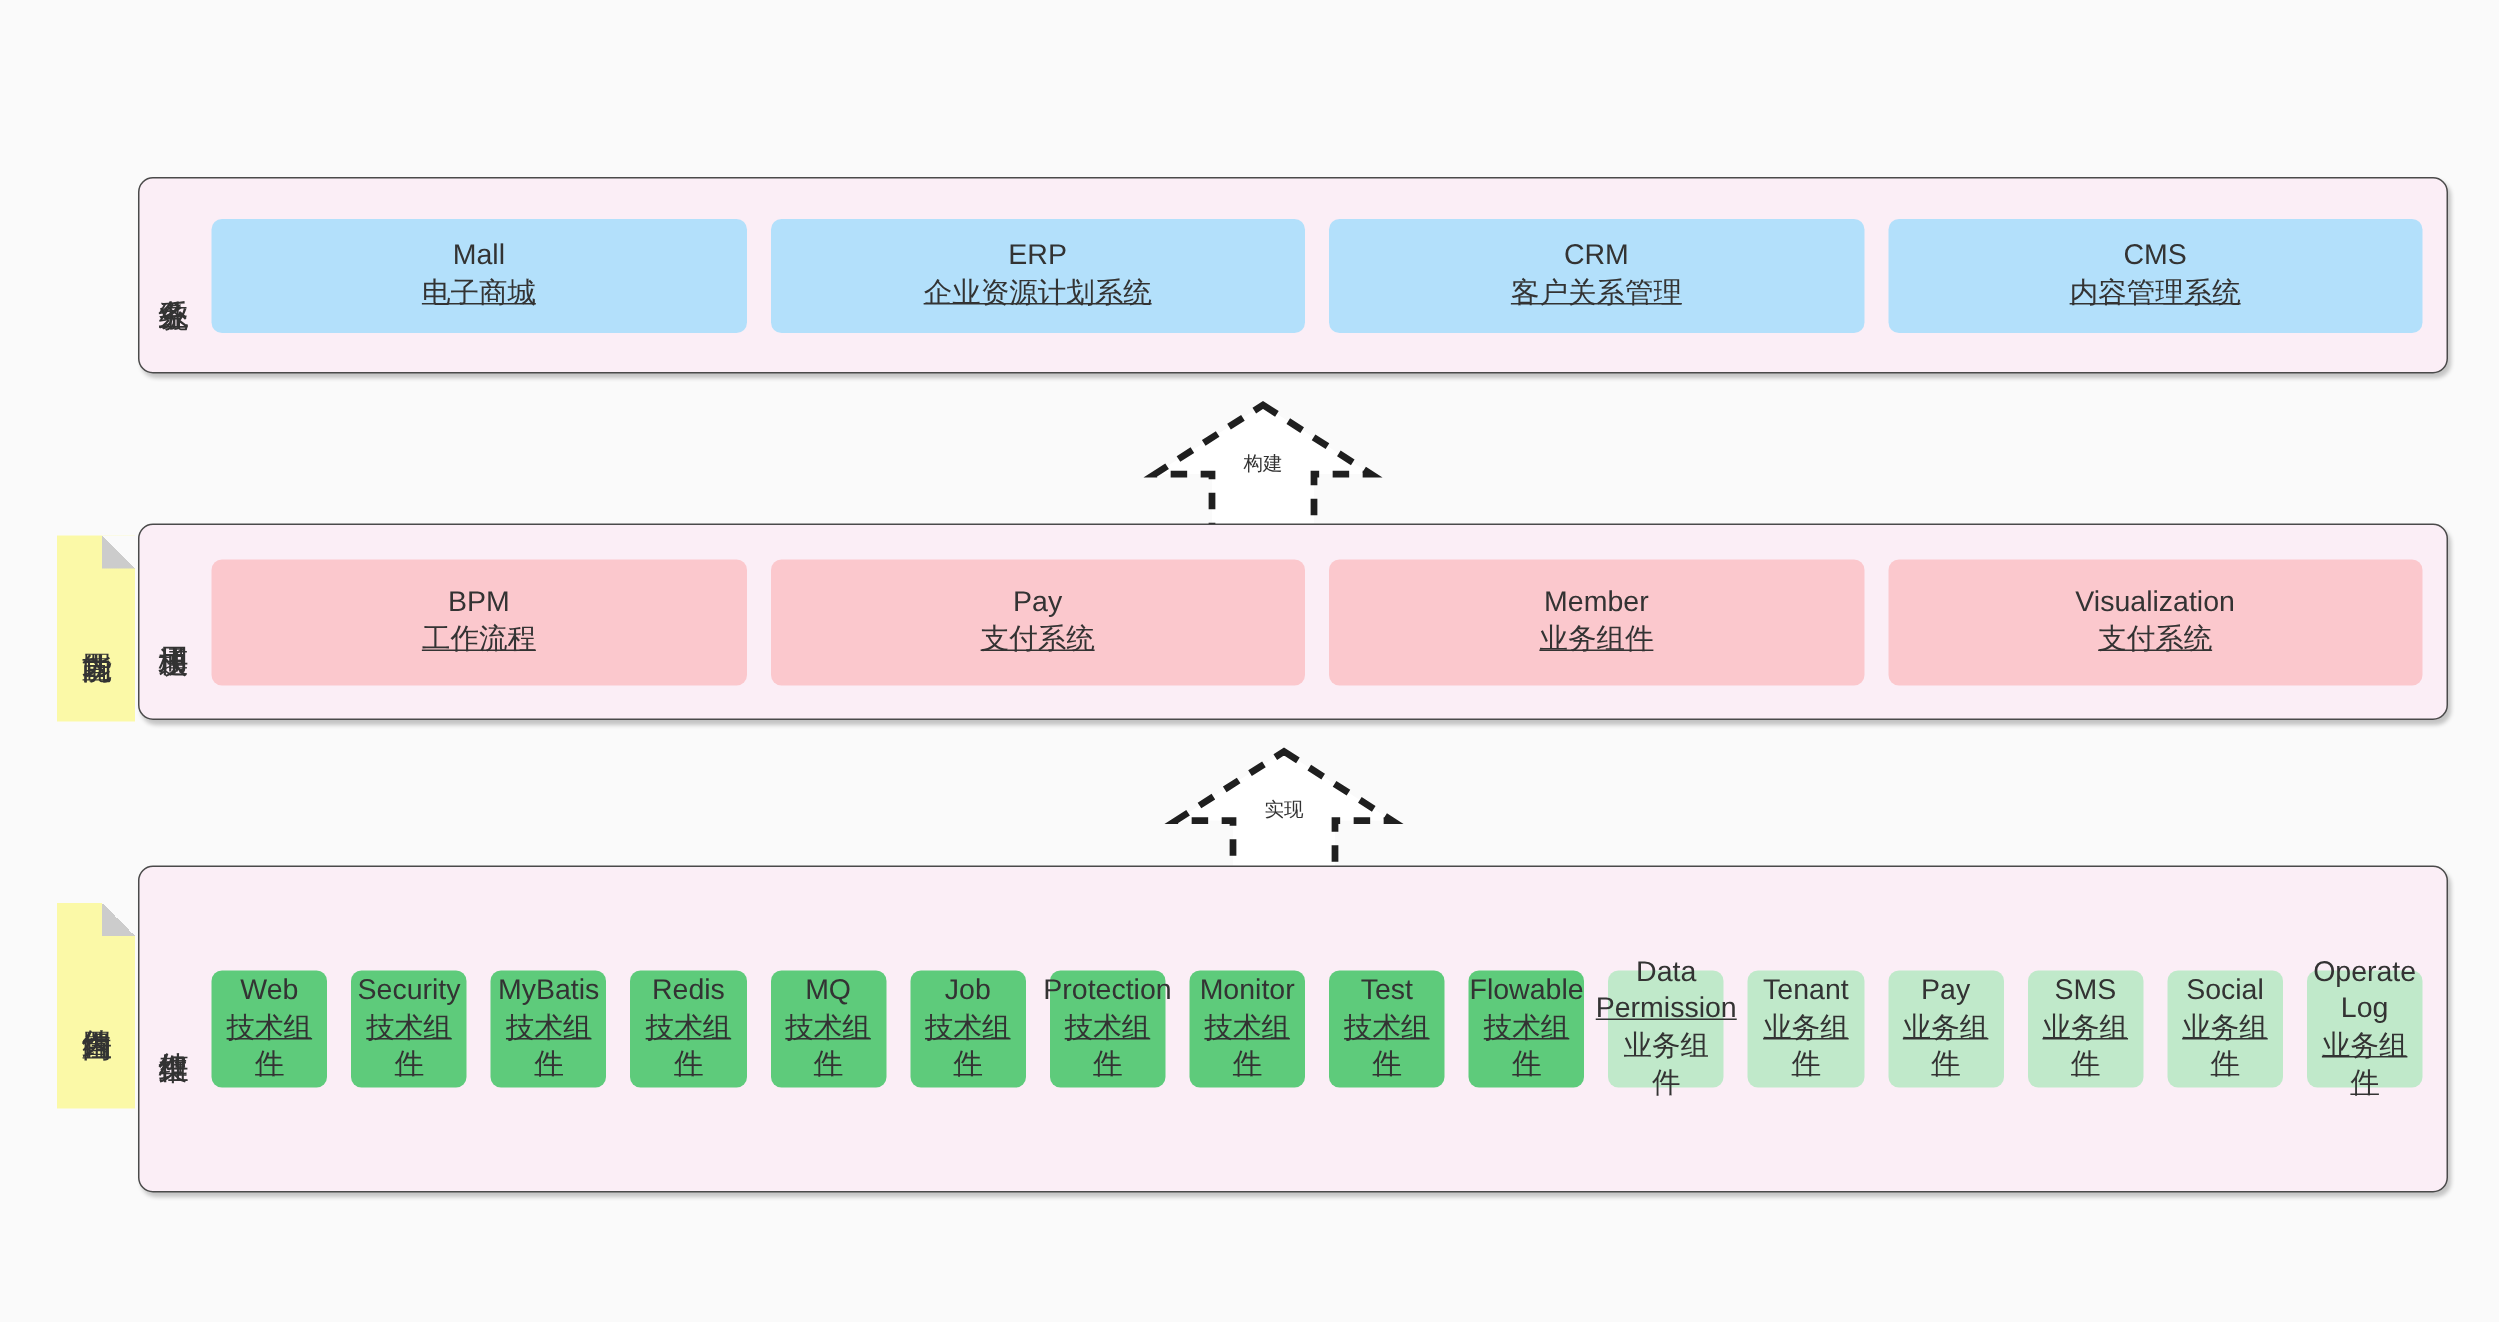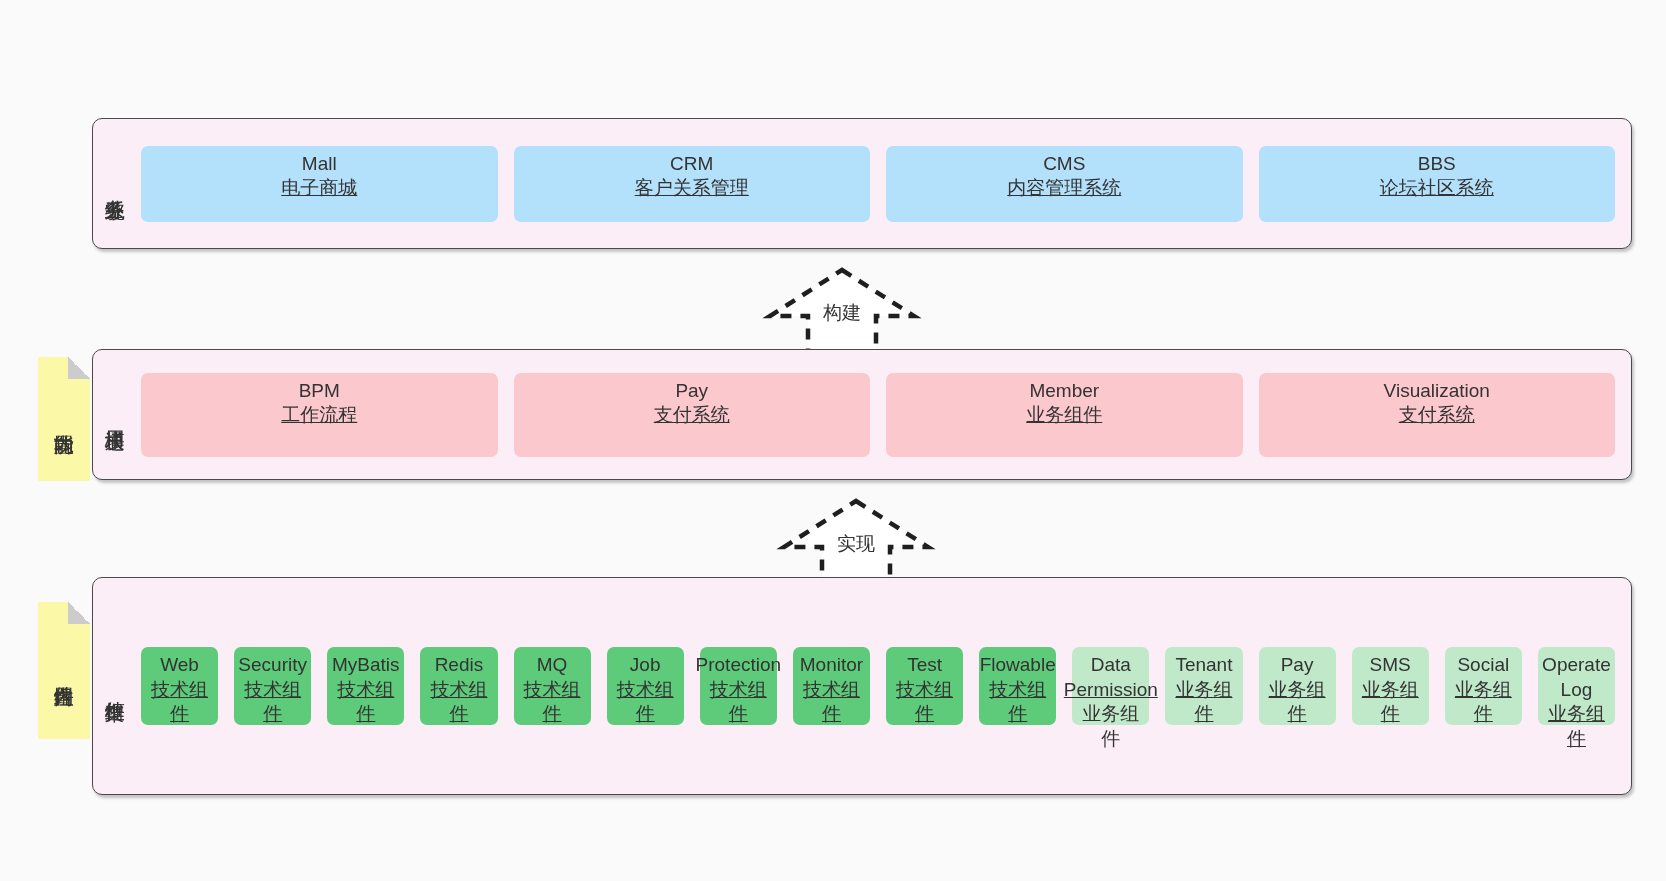--- a/index.html
+++ b/index.html
@@ -69,20 +69,21 @@
     gap: 16px;
   }
 
   
   .card {
     flex: 1 1 0;
     border-radius: 7px;
     display: flex;
     flex-direction: column;
     align-items: center;
+    justify-content: center;
     text-align: center;
     font-size: 19px;
     line-height: 1.30;
     color: #333333;
     box-sizing: border-box;
     padding: 6px 4px;
     min-width: 0;
   }
   .card .t1 { display: block; }
   .card .t2 { display: block; text-decoration: underline; }
@@ -127,21 +128,21 @@
   
   .arrow {
     position: absolute;
   }
   .arrow svg { display: block; }
   .arrow .alabel {
     position: absolute;
     left: 50%;
     transform: translateX(-50%);
     top: 36px;
-    font-size: 19px;
+    font-size: 13px;
     color: #333;
     background: transparent;
     white-space: nowrap;
     padding: 0 2px;
   }
 </style>
 </head>
 <body>
 
 <div class="canvas">
@@ -150,35 +151,35 @@
     <div class="layer-title">业务系统</div>
     <div class="layer-body">
       <div class="row">
 
         <div class="card c-blue h-biz">
           <span class="t1">Mall</span>
           <span class="t2">电子商城</span>
         </div>
 
 
+        <div class="card c-blue h-biz">
+          <span class="t1">ERP</span>
+          <span class="t2">企业资源计划系统</span>
+        </div>
 
         <div class="card c-blue h-biz">
           <span class="t1">CRM</span>
           <span class="t2">客户关系管理</span>
         </div>
 
         <div class="card c-blue h-biz">
           <span class="t1">CMS</span>
           <span class="t2">内容管理系统</span>
         </div>
 
-        <div class="card c-blue h-biz">
-          <span class="t1">BBS</span>
-          <span class="t2">论坛社区系统</span>
-        </div>
 
       </div>
     </div>
   </div>
 
   <div class="arrow" style="left:762px; top:264px; width:160px; height:92px;">
     <svg width="160" height="92" viewBox="0 0 160 92">
       <path d="M 80 6 L 152 52 L 114 52 L 114 88 L 46 88 L 46 52 L 8 52 Z" fill="#ffffff" stroke="#1f1f1f" stroke-width="4.5" stroke-dasharray="11,9" stroke-linejoin="miter"></path>
     </svg>
     <span class="alabel">构建</span>

